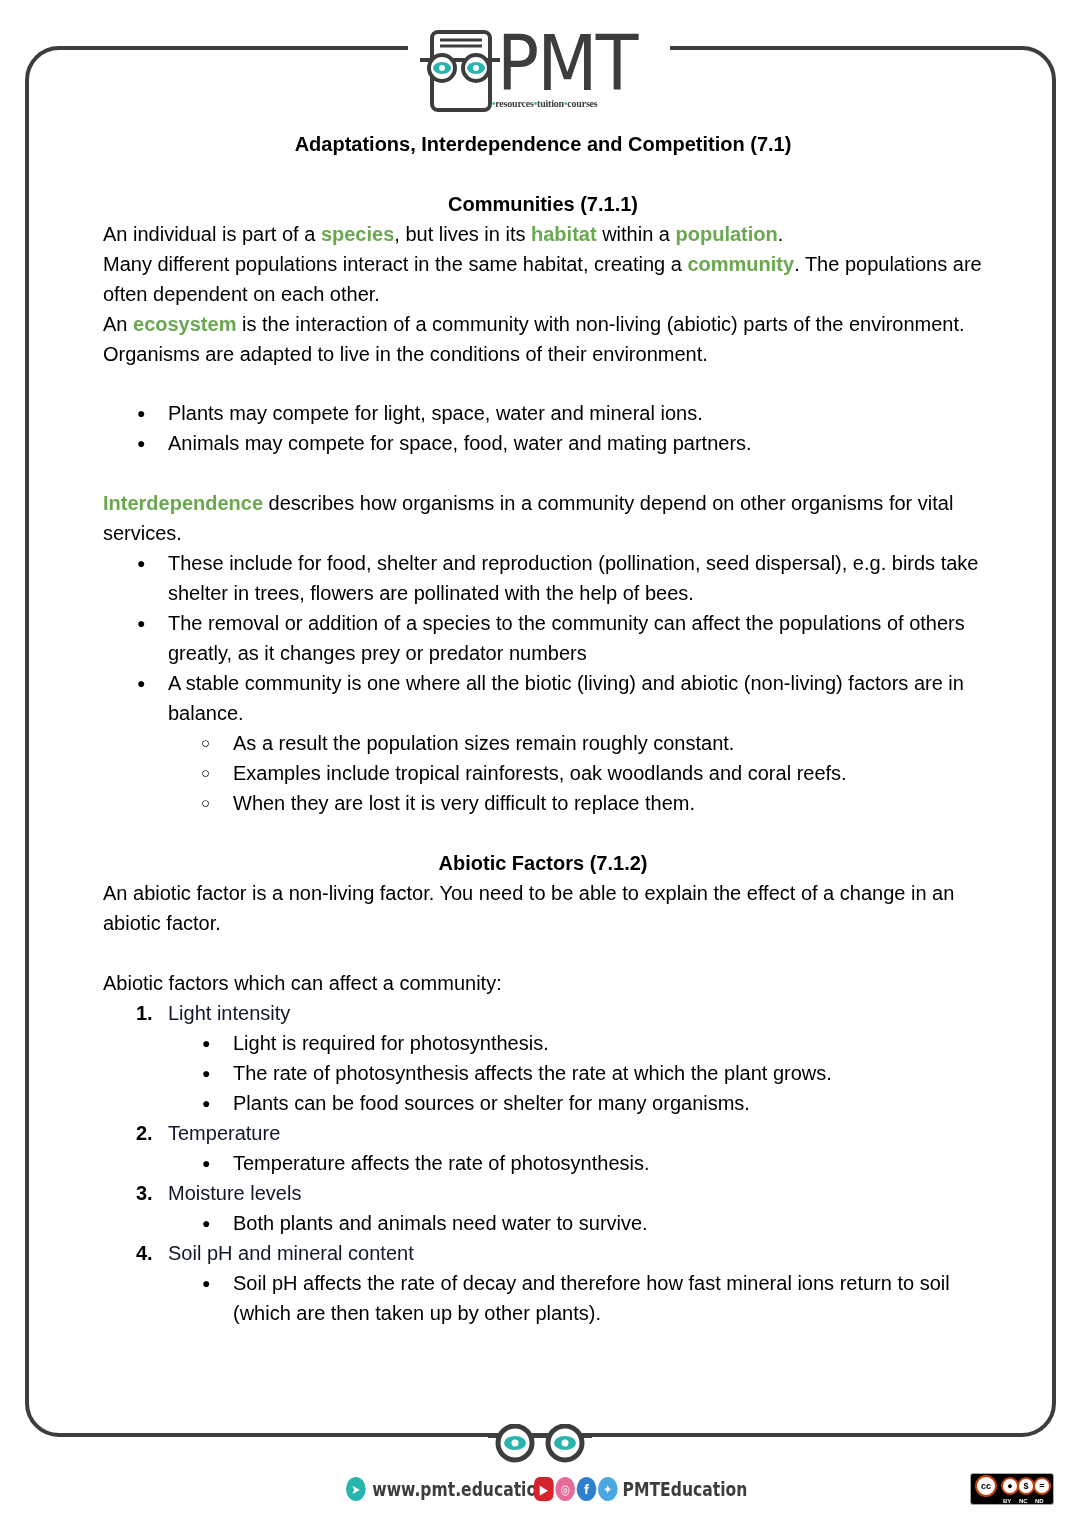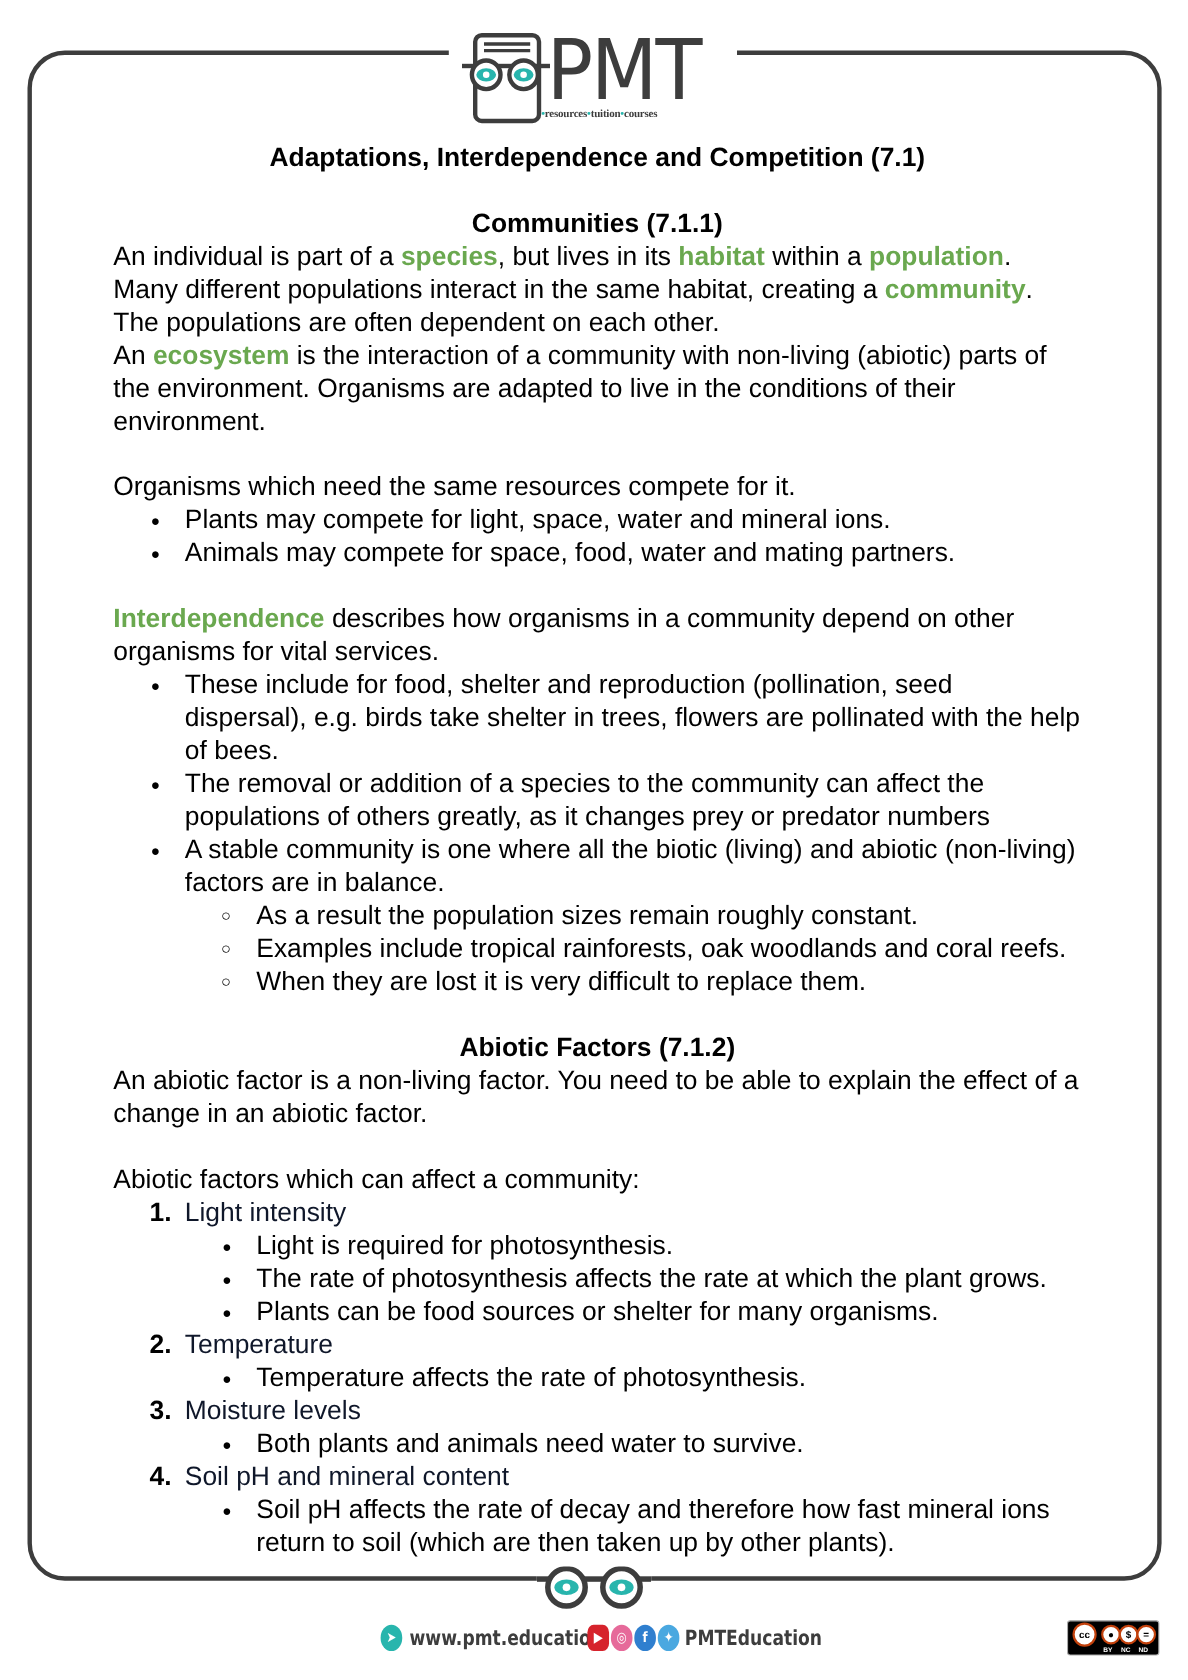--- a/index.html
+++ b/index.html
@@ -7,21 +7,21 @@
          font-family:"Liberation Sans", sans-serif; color:#000; }
   .frame { position:absolute; left:25px; top:46px; width:1023px; height:1383px;
            border:4px solid #3d3d3d; border-radius:34px; box-sizing:content-box; }
   .logo-gap { position:absolute; left:408px; top:38px; width:262px; height:20px; background:#fff; }
   .logo { position:absolute; left:420px; top:28px; width:245px; height:86px; }
   .logo-text { position:absolute; left:497px; top:24px; font-size:76px; color:#3d3d3d;
                font-family:"DejaVu Sans", sans-serif; font-weight:normal; letter-spacing:-2px; line-height:80px; transform:scaleX(0.92); transform-origin:left; }
   .logo-tag { position:absolute; left:492px; top:98px; font-size:10px; color:#3d3d3d;
               font-family:Liberation Serif, serif; font-weight:bold; letter-spacing:-0.2px; white-space:nowrap; }
   .logo-tag .dot { color:#28b5ad; }
-  .content { position:absolute; left:103px; top:128px; width:880px; font-size:24px; line-height:30px; }
+  .content { position:absolute; left:103px; top:128px; width:880px; font-size:20px; line-height:30px; }
   .center-title { text-align:center; font-weight:bold; }
   .main-title { margin-top:1px; }
   p { margin:0; }
   .green { color:#6aa84f; font-weight:bold; }
   .lgreen { color:#0f172a; font-weight:normal; }
   .blank { height:30px; }
   ul, ol { margin:0; padding:0; list-style:none; }
   .b1 { position:relative; padding-left:65px; }
   .b1::before { content:"●"; position:absolute; left:34px; top:0; font-size:14px; }
   .b2 { position:relative; padding-left:130px; }
@@ -69,21 +69,20 @@
 <div class="content">
   <p class="center-title main-title">Adaptations, Interdependence and Competition (7.1)</p>
   <div class="blank"></div>
   <p class="center-title">Communities (7.1.1)</p>
 
   <p><span>An individual is part of a </span><span class="green">species</span><span>, but lives in its </span><span class="green">habitat</span><span> within a </span><span class="green">population</span><span>.</span></p>
   <p><span>Many different populations interact in the same habitat, creating a </span><span class="green">community</span><span>. The populations are often dependent on each other.</span></p>
   <p><span>An </span><span class="green">ecosystem</span><span> is the interaction of a community with non-living (abiotic) parts of the environment. Organisms are adapted to live in the conditions of their environment.</span></p>
   <div class="blank" style="height:29px"></div>
 
-  <p>Organisms which need the same resources compete for it.</p>
   <ul>
     <li class="b1">Plants may compete for light, space, water and mineral ions.</li>
     <li class="b1">Animals may compete for space, food, water and mating partners.</li>
   </ul>
   <div class="blank"></div>
 
   <p><span class="green">Interdependence</span><span> describes how organisms in a community depend on other organisms for vital services.</span></p>
   <ul>
     <li class="b1">These include for food, shelter and reproduction (pollination, seed dispersal), e.g. birds take shelter in trees, flowers are pollinated with the help of bees.</li>
     <li class="b1">The removal or addition of a species to the community can affect the populations of others greatly, as it changes prey or predator numbers</li>

